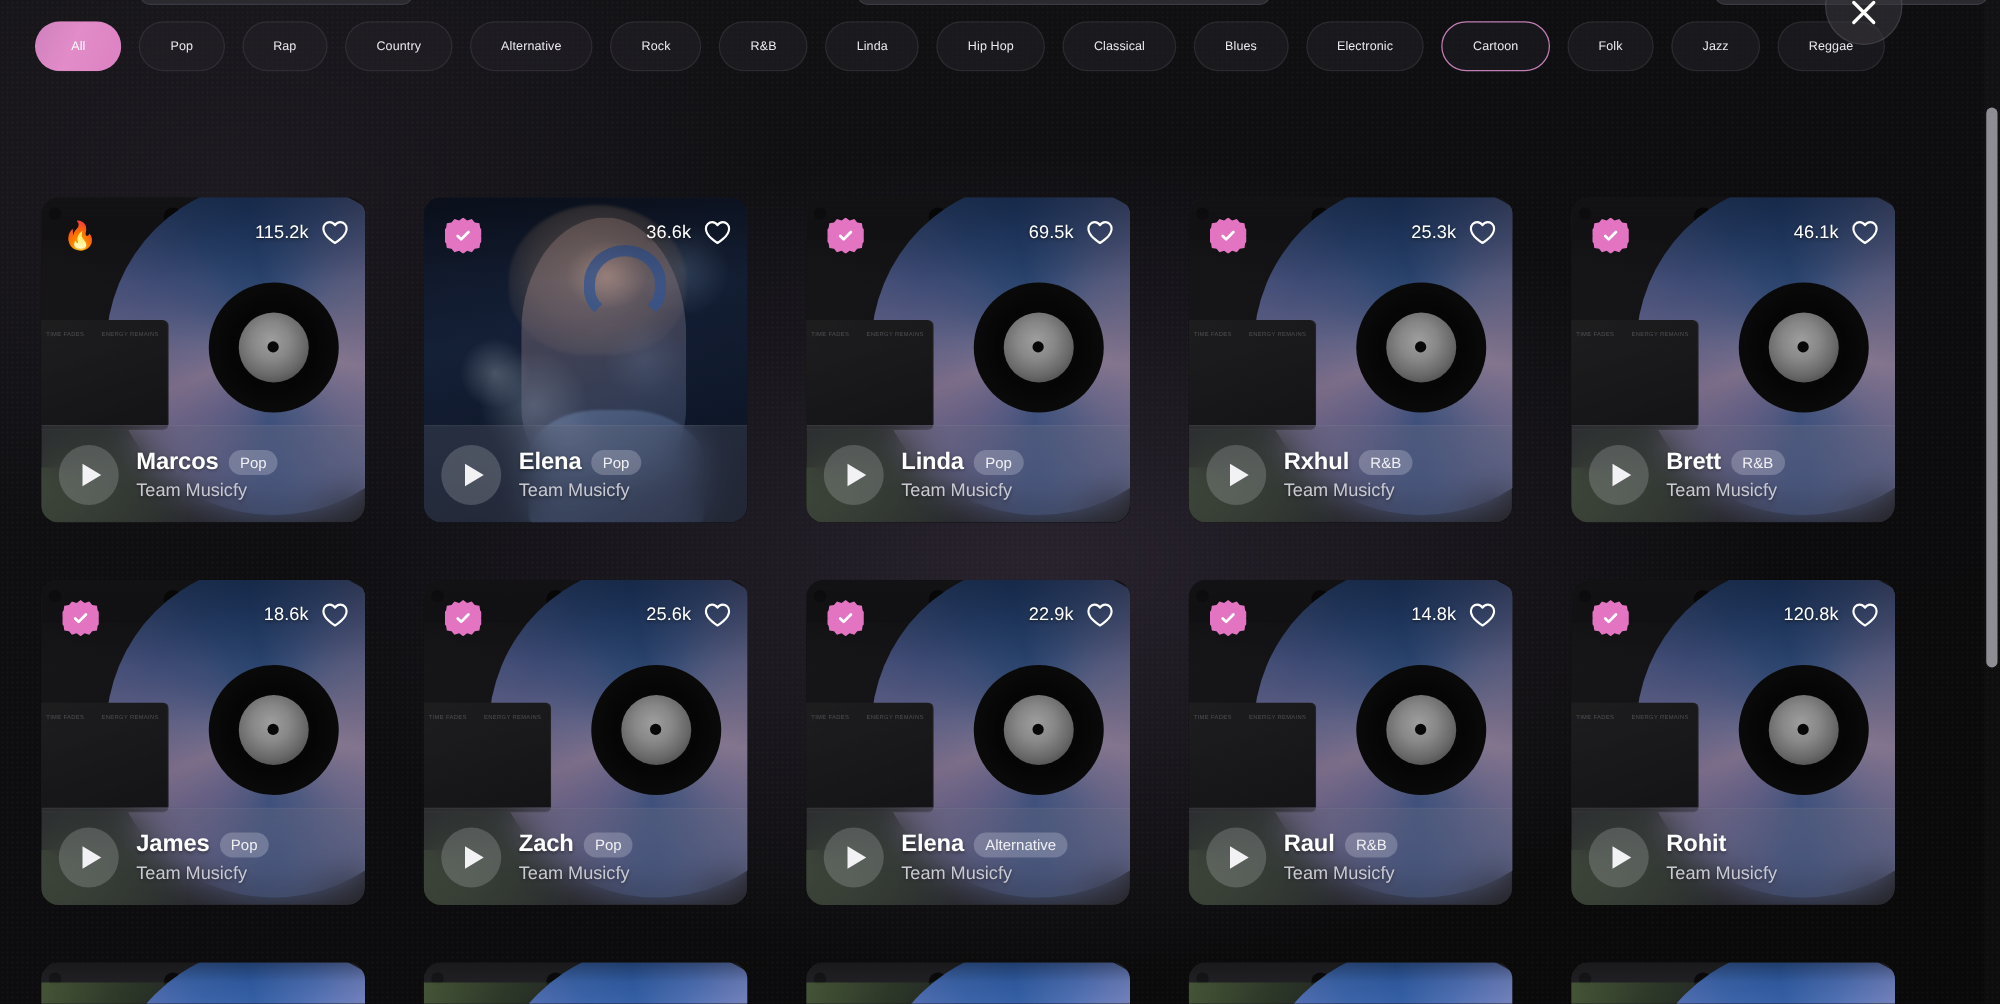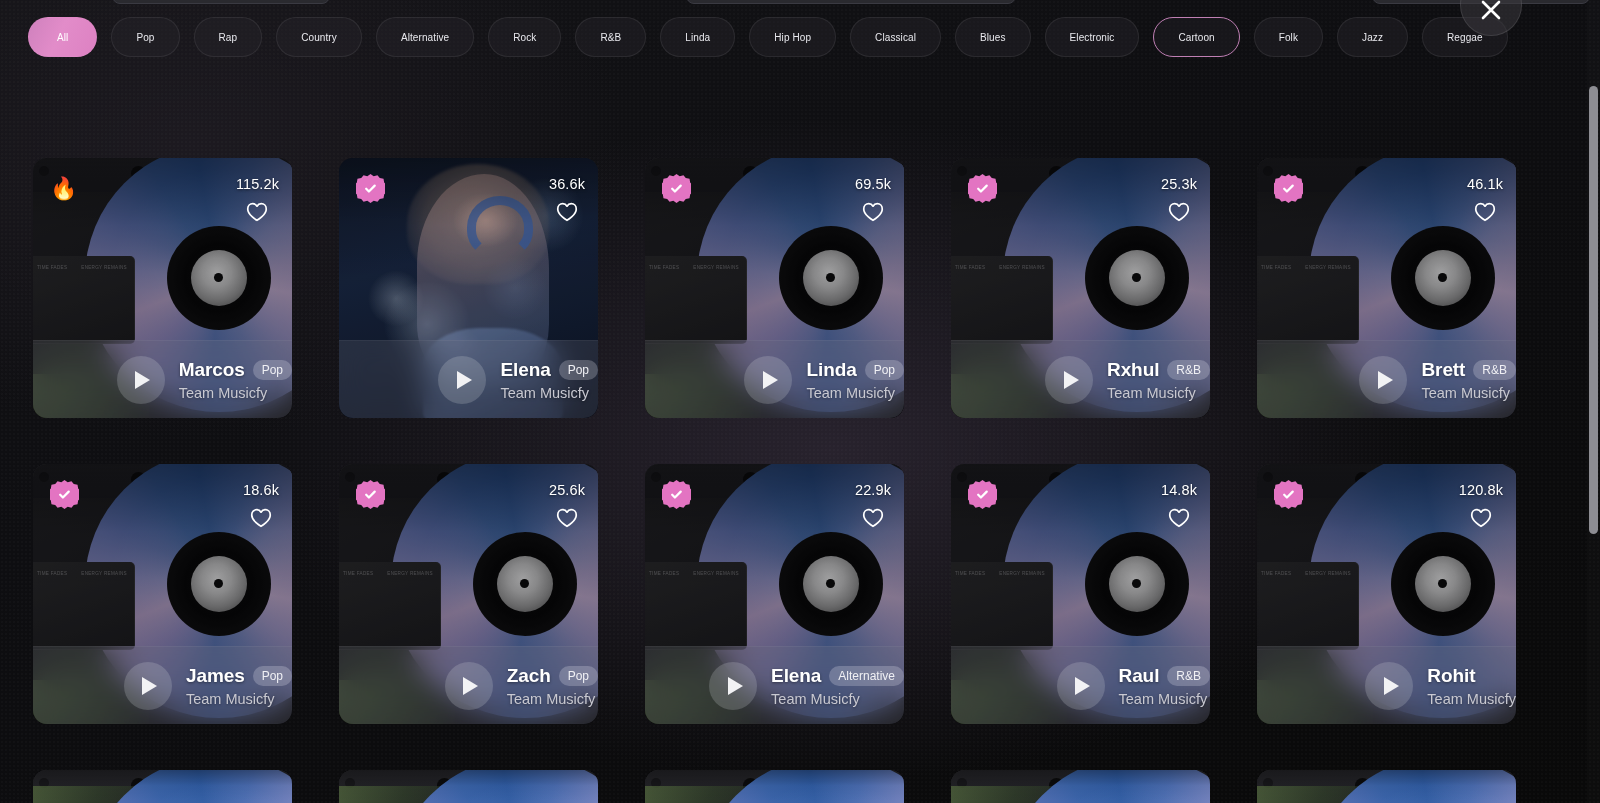--- a/index.html
+++ b/index.html
@@ -287,21 +287,20 @@
     border-radius: 8px;
   }
   .badge .fire { font-size: 22px; line-height: 1; }
 
   
   .stats {
     position: absolute;
     right: 13px; top: 18px;
     display: flex; align-items: center; gap: 10px;
     z-index: 6;
-    flex-direction: column;
   }
   .stats .count {
     font-size: 14.5px;
     color: #ffffff;
     font-weight: 400;
     letter-spacing: 0.1px;
     text-shadow: 0 1px 3px rgba(0,0,0,0.6);
   }
   .stats .heart { cursor: pointer; display: flex; }
 
@@ -310,21 +309,20 @@
     position: absolute;
     left: 0; right: 0; bottom: 0;
     height: 78px;
     background: rgba(118,118,132,0.22);
     backdrop-filter: blur(14px);
     -webkit-backdrop-filter: blur(14px);
     border-top: 1px solid rgba(255,255,255,0.05);
     display: flex; align-items: center;
     padding-left: 14px;
     z-index: 7;
-    justify-content: flex-end;
   }
   .play {
     width: 48px; height: 48px;
     min-width: 48px;
     border-radius: 50%;
     background: rgba(210,214,220,0.22);
     display: flex; align-items: center; justify-content: center;
     cursor: pointer;
   }
   .play .tri {

